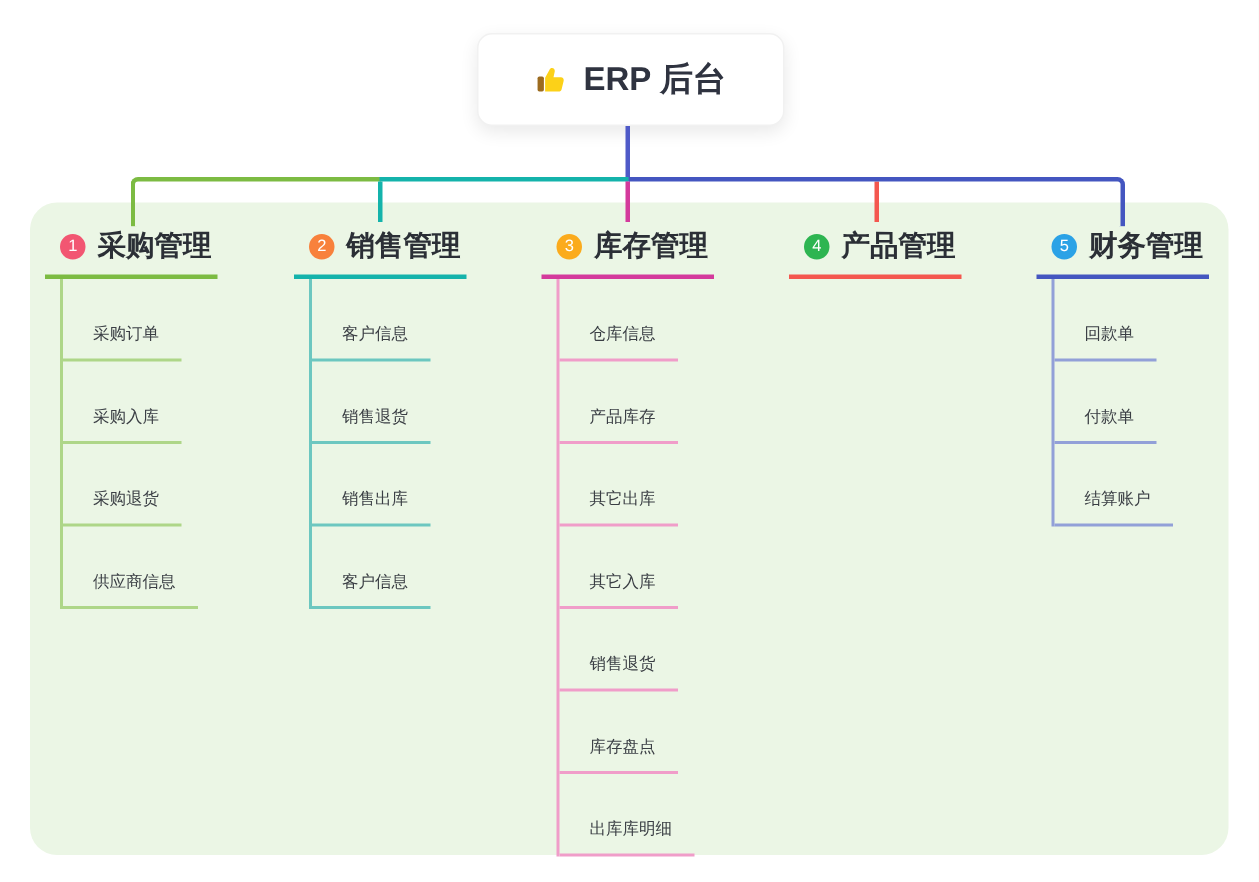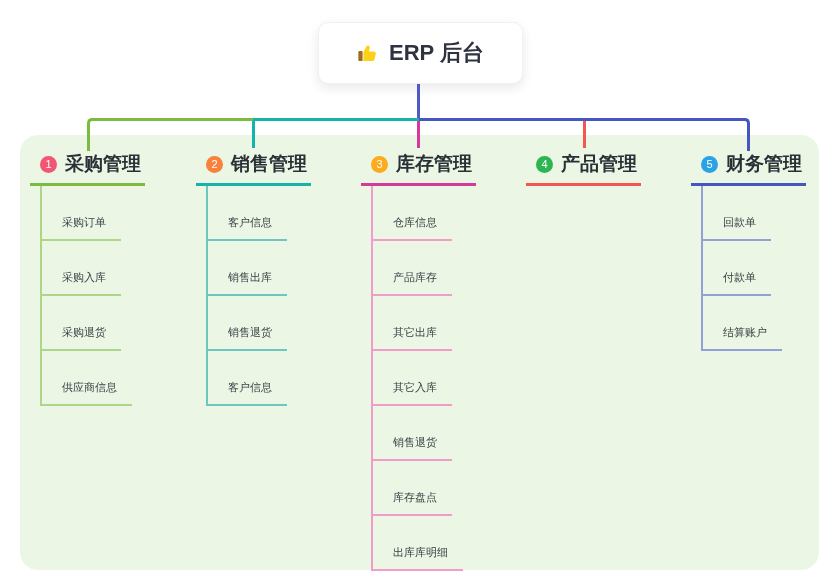--- a/index.html
+++ b/index.html
@@ -93,24 +93,24 @@
   <div class="column col-2" style="--main: #14b3ab; --light: #6cc7c0; --badge: #f8813c;">
     <div class="btitle">
       <span class="badge">2</span>
       <span class="btext">销售管理</span>
     </div>
     <div class="children">
       <div class="child">
           <span class="child-line">客户信息</span>
         </div>
       <div class="child">
-          <span class="child-line">销售出库</span>
+          <span class="child-line">销售退货</span>
         </div>
       <div class="child">
-          <span class="child-line">销售退货</span>
+          <span class="child-line">销售出库</span>
         </div>
       <div class="child">
           <span class="child-line">客户信息</span>
         </div>
     </div>
   </div>
 
   <div class="column col-3" style="--main: #d43a9c; --light: #f09dc9; --badge: #fbab1c;">
     <div class="btitle">
       <span class="badge">3</span>

